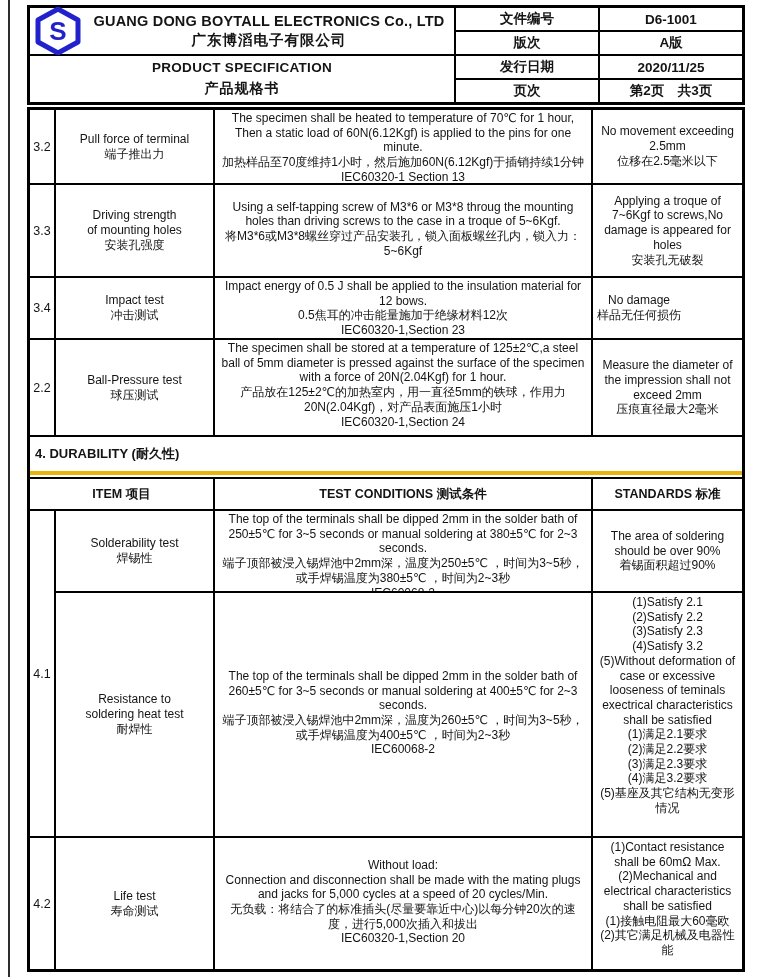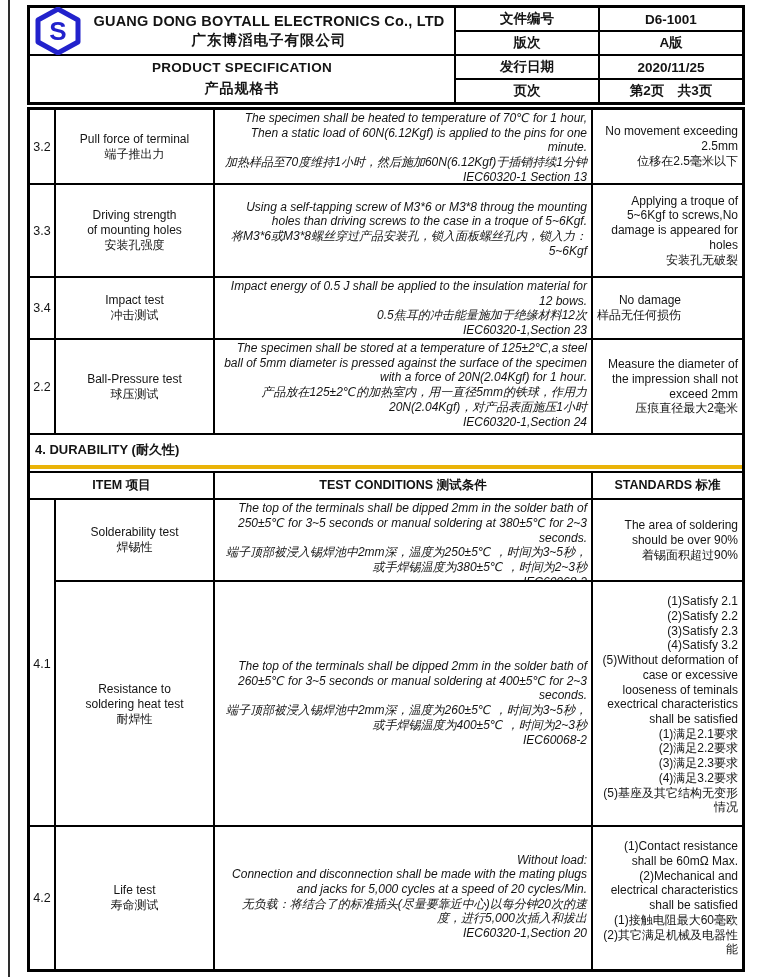--- a/index.html
+++ b/index.html
@@ -64,25 +64,25 @@
   .r42 { flex: 1; border-bottom: none; }
 
   .c { border-right: 2px solid #000; overflow: hidden; }
   .c:last-child { border-right: none; }
   .no-cell { display: flex; align-items: center; justify-content: center; font-size: 12.5px; }
   .item-cell {
     display: flex; align-items: center; justify-content: center; text-align: center;
     white-space: pre-line; line-height: 15px; padding: 2px;
   }
   .cond-cell {
-    padding: 1px 4px 4px 4px; white-space: pre-line; line-height: 14.7px; text-align: right;
-    display: flex; align-items: flex-start; font-style: italic;
+    padding: 1px 4px 4px 4px; white-space: pre-line; line-height: 14.7px; text-align: center;
+    display: flex; align-items: flex-start;
   }
   .std-cell {
-    padding: 12px 4px; white-space: pre-line; line-height: 14.7px; text-align: right;
+    padding: 2px 4px; white-space: pre-line; line-height: 14.7px; text-align: center;
     display: flex; align-items: center;
   }
   .va-center { align-items: center; }
   .va-top { align-items: flex-start; }
 
   .sect-row {
     height: 38px; border-bottom: 4px solid #eab308;
     display: flex; align-items: center; padding-left: 5px;
     font-weight: bold; font-size: 13px;
   }
@@ -160,21 +160,21 @@
     </div>
 
     <div class="trow r33">
       <div class="c no-cell">3.3</div>
       <div class="c item-cell">Driving strength
 of mounting holes
 安装孔强度</div>
       <div class="c cond-cell va-center">Using a self-tapping screw of M3*6 or M3*8 throug the mounting holes than driving screws to the case in a troque of 5~6Kgf.
 将M3*6或M3*8螺丝穿过产品安装孔，锁入面板螺丝孔内，锁入力：
 5~6Kgf</div>
-      <div class="c std-cell">Applying a troque of 5~6Kgf to screws,No damage is appeared for holes
+      <div class="c std-cell">Applying a troque of 7~6Kgf to screws,No damage is appeared for holes
 安装孔无破裂</div>
     </div>
 
     <div class="trow r34">
       <div class="c no-cell">3.4</div>
       <div class="c item-cell">Impact test
 冲击测试</div>
       <div class="c cond-cell">Impact energy of 0.5 J shall be applied to the insulation material for 12 bows.
 0.5焦耳的冲击能量施加于绝缘材料12次
 IEC60320-1,Section 23</div>

